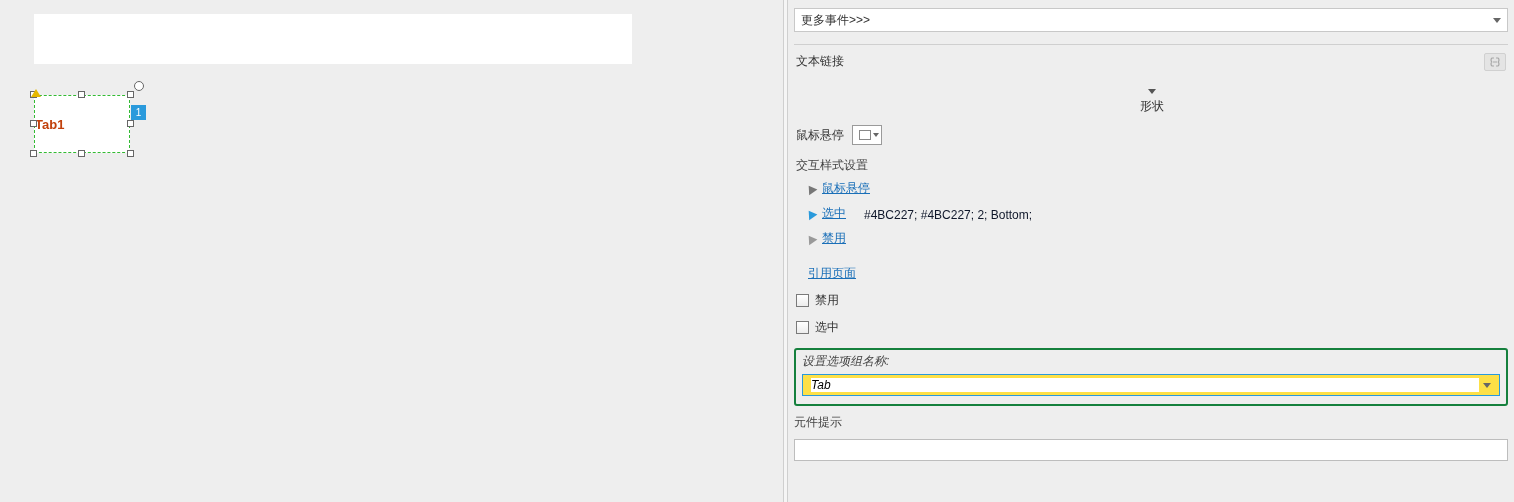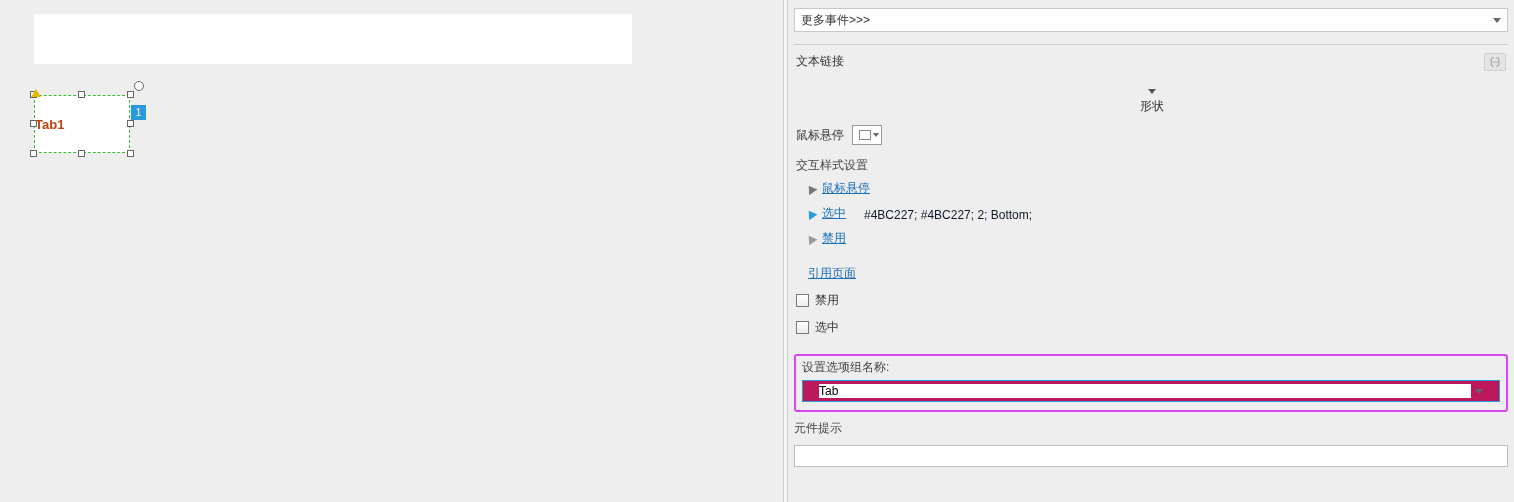--- a/index.html
+++ b/index.html
@@ -56,23 +56,23 @@
   .style-icon.select::before { border-bottom-color:#2a9adc; }
   .style-icon.disable::before{ border-bottom-color:#999; }
   .lk { color: #1a6fb8; text-decoration: underline; cursor: pointer; }
   .sel-suffix { color: #0f172a; margin-left: 12px; }
 
   .ref-link { margin: 10px 0 10px 14px; }
 
   .cb-row { display: flex; align-items: center; gap: 6px; margin: 0 0 10px 2px; }
   .cb { width: 13px; height: 13px; border: 1px solid #7a7a7a; background: linear-gradient(#fff,#ececec); }
 
-  .highlight-box { border: 2px solid #d946ef; border-radius: 3px; padding: 3px 6px 8px 6px; margin: 8px 0 8px 0; }
+  .highlight-box { border: 2px solid #15803d; border-radius: 3px; padding: 3px 6px 8px 6px; margin: 2px 0 8px 0; font-style: italic; }
   .label { color: #444; margin-bottom: 4px; }
-  .combo { width: 100%; height: 22px; border: 1px solid #2a9adc; background: #be185d; display: flex; align-items: center; justify-content: space-between; padding: 0 16px; }
+  .combo { width: 100%; height: 22px; border: 1px solid #2a9adc; background: #fde047; display: flex; align-items: center; justify-content: space-between; padding: 0 8px; }
   .combo input { border: none; outline: none; font: inherit; width: 100%; }
   .combo .arrow { width: 0; height: 0; border-left: 4px solid transparent; border-right: 4px solid transparent; border-top: 5px solid #666; margin-left: 4px; }
 
   .plain-input { width: 100%; height: 22px; border: 1px solid #bdbdbd; background: #fff; margin-top: 4px; }
 </style>
 </head>
 <body>
 
 <div class="app">
 

